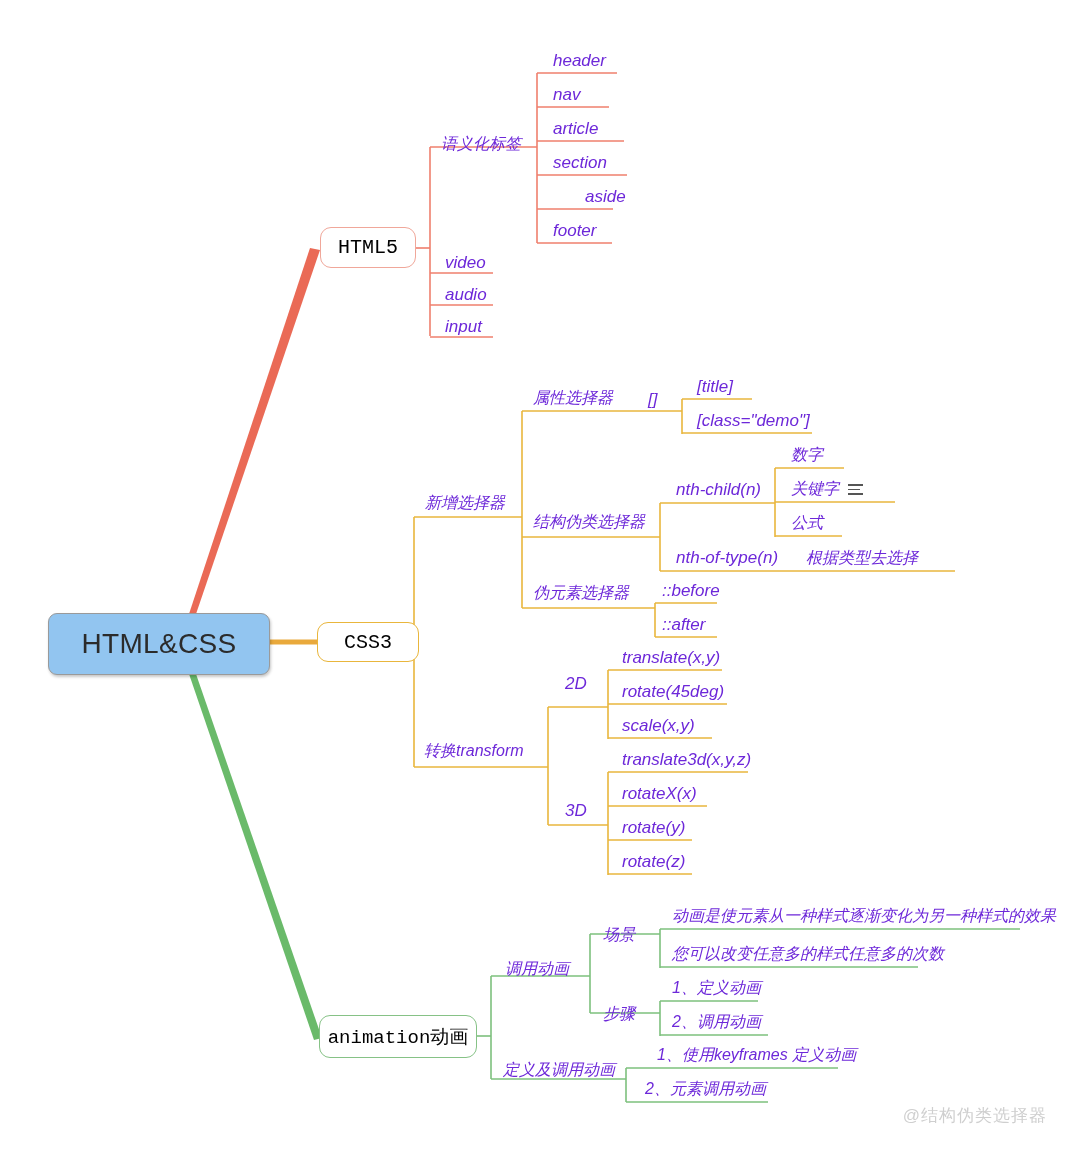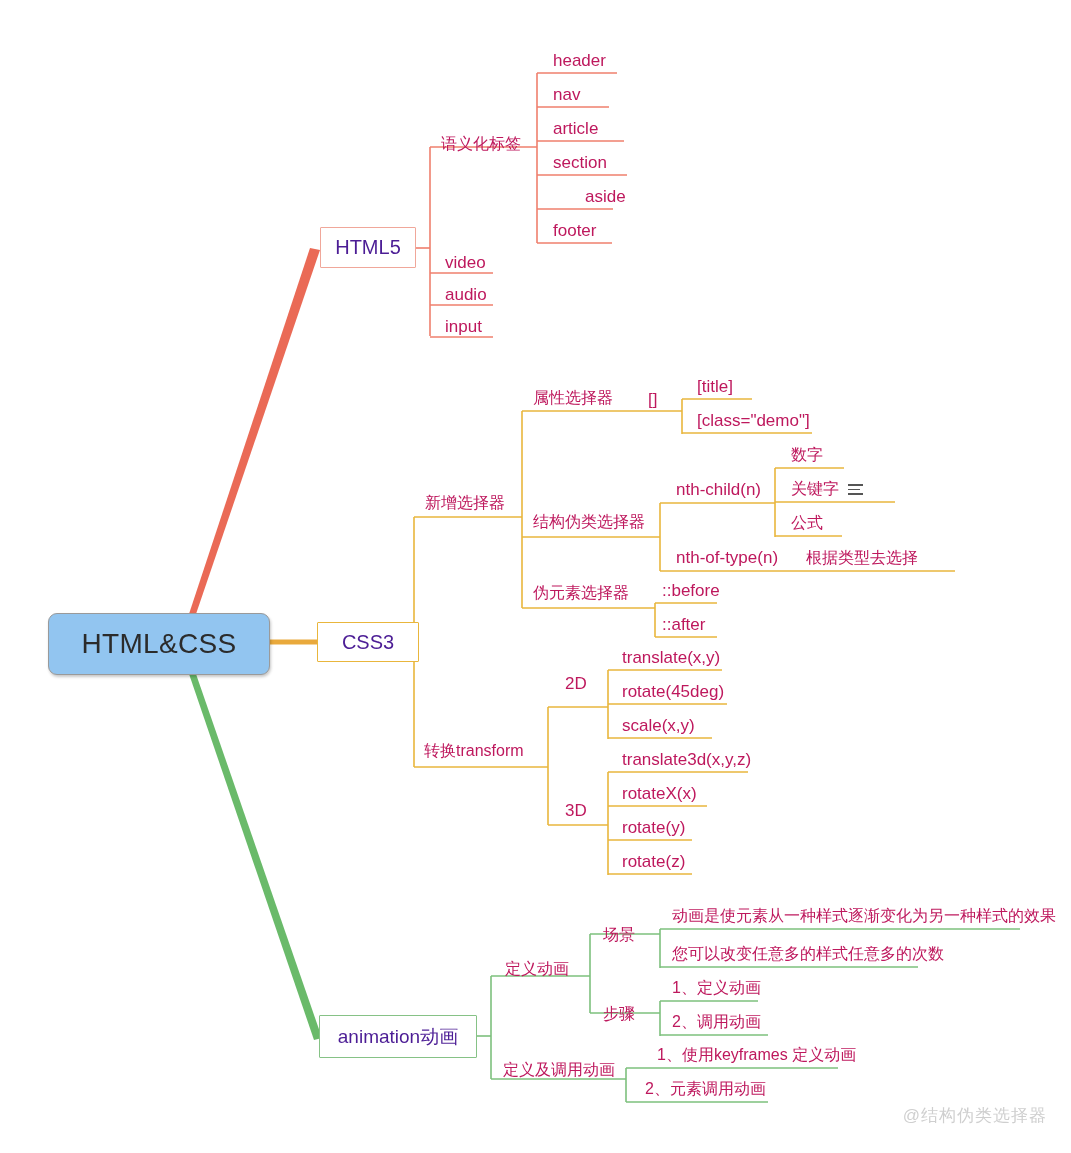--- a/index.html
+++ b/index.html
@@ -15,29 +15,30 @@
 
   
   .root{
     left:48px;top:613px;width:222px;height:62px;
     background:#92c5f0;border:1px solid #9a9a9a;border-radius:9px;
     box-shadow:1px 2px 3px rgba(0,0,0,.22);
     font-size:28px;color:#2b2b2b;letter-spacing:.3px;
   }
 
   
-  .bnode{background:#ffffff;border-radius:1px;border:1.6px solid #ccc;font-size:20px;color:#4c1d95;}
+  .bnode{background:#ffffff;border-radius:11px;border:1.6px solid #ccc;font-size:20px;color:#000000;font-family:Liberation Mono, monospace;}
   .bnode.html5{left:320px;top:227px;width:96px;height:41px;border-color:#f0a79a;}
   .bnode.css3 {left:317px;top:622px;width:102px;height:40px;border-color:#e9b63c;}
   .bnode.anim {left:319px;top:1015px;width:158px;height:43px;border-color:#86c286;font-size:19px;}
 
   
   .lbl{
-    position:absolute;white-space:nowrap;font-size:17px;color:#be185d;
+    position:absolute;white-space:nowrap;font-size:17px;color:#6d28d9;
     line-height:1;
+    font-style:italic;
   }
   .lbl.cn{font-size:16px;}
 
   .note-icon{
     display:inline-block;width:15px;height:11px;position:relative;vertical-align:middle;
     margin-left:9px;
   }
   .note-icon i{position:absolute;left:0;height:1.5px;background:#555;display:block;}
   .note-icon i:nth-child(1){top:0;width:15px;}
   .note-icon i:nth-child(2){top:4.5px;width:12px;}
@@ -219,21 +220,21 @@
   <div class="lbl" style="left:622px;top:649px;">translate(x,y)</div>
   <div class="lbl" style="left:622px;top:683px;">rotate(45deg)</div>
   <div class="lbl" style="left:622px;top:717px;">scale(x,y)</div>
 
   <div class="lbl" style="left:565px;top:802px;">3D</div>
   <div class="lbl" style="left:622px;top:751px;">translate3d(x,y,z)</div>
   <div class="lbl" style="left:622px;top:785px;">rotateX(x)</div>
   <div class="lbl" style="left:622px;top:819px;">rotate(y)</div>
   <div class="lbl" style="left:622px;top:853px;">rotate(z)</div>
 
-  <div class="lbl cn" style="left:505px;top:961px;">定义动画</div>
+  <div class="lbl cn" style="left:505px;top:961px;">调用动画</div>
 
   <div class="lbl cn" style="left:603px;top:927px;">场景</div>
   <div class="lbl cn" style="left:672px;top:908px;">动画是使元素从一种样式逐渐变化为另一种样式的效果</div>
   <div class="lbl cn" style="left:672px;top:946px;">您可以改变任意多的样式任意多的次数</div>
 
   <div class="lbl cn" style="left:603px;top:1006px;">步骤</div>
   <div class="lbl cn" style="left:672px;top:980px;">1、定义动画</div>
   <div class="lbl cn" style="left:672px;top:1014px;">2、调用动画</div>
 
   <div class="lbl cn" style="left:503px;top:1062px;">定义及调用动画</div>

